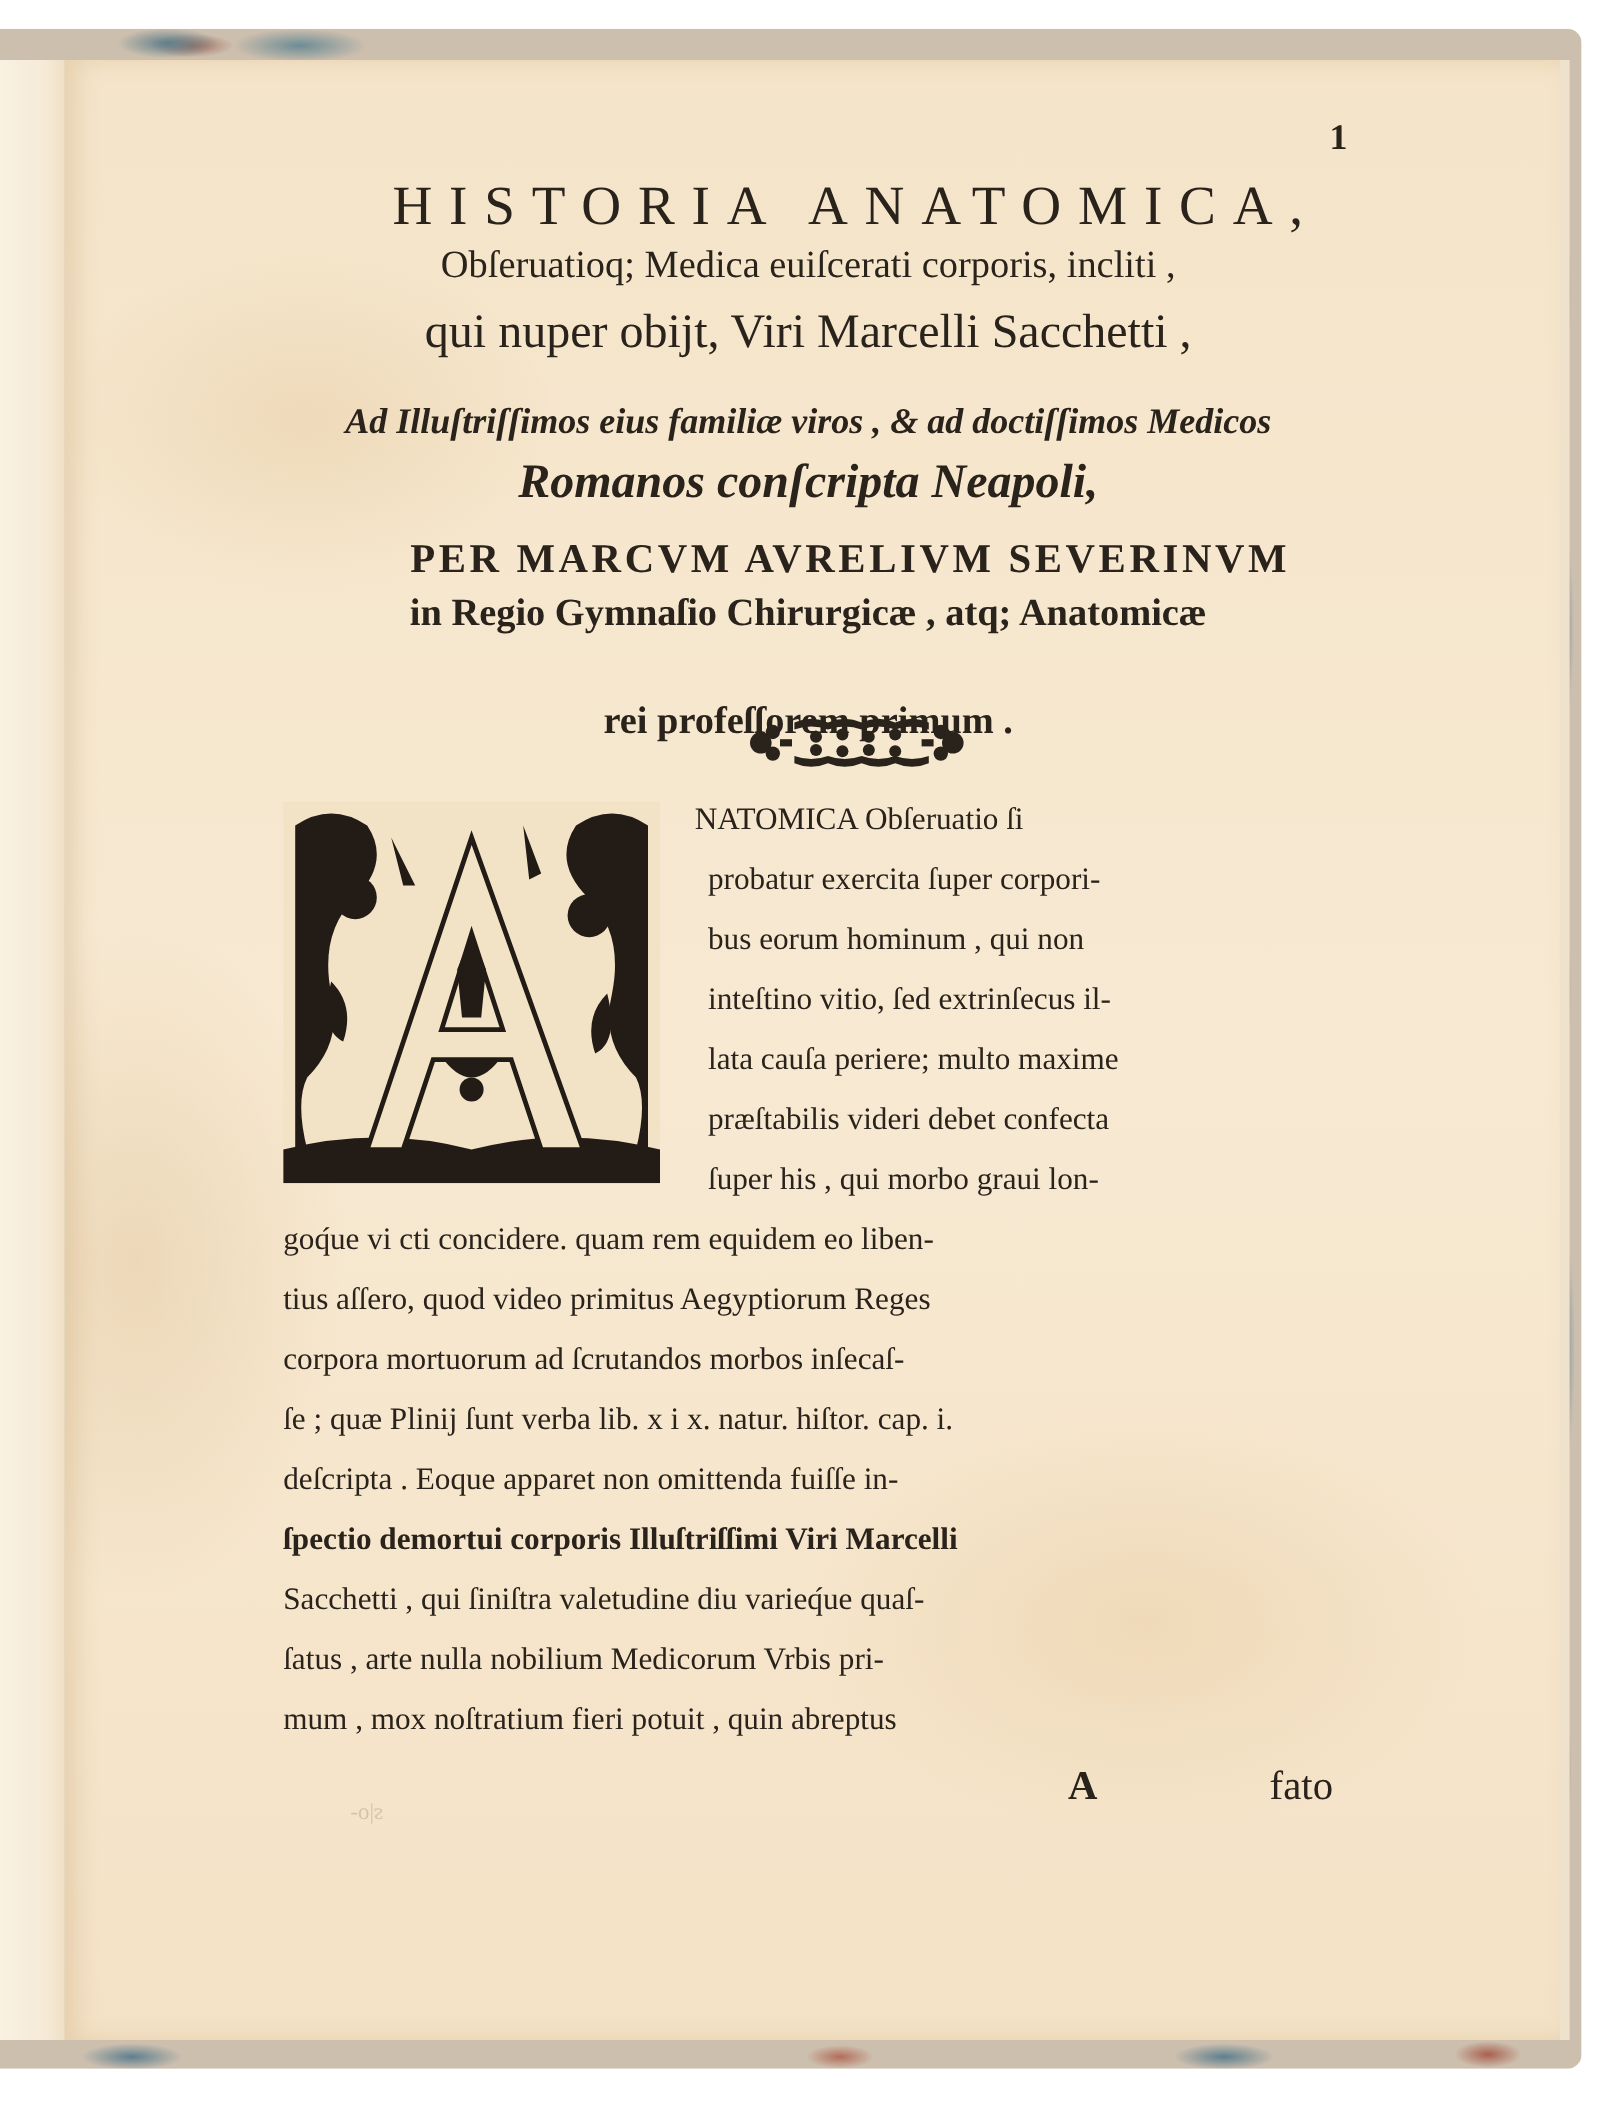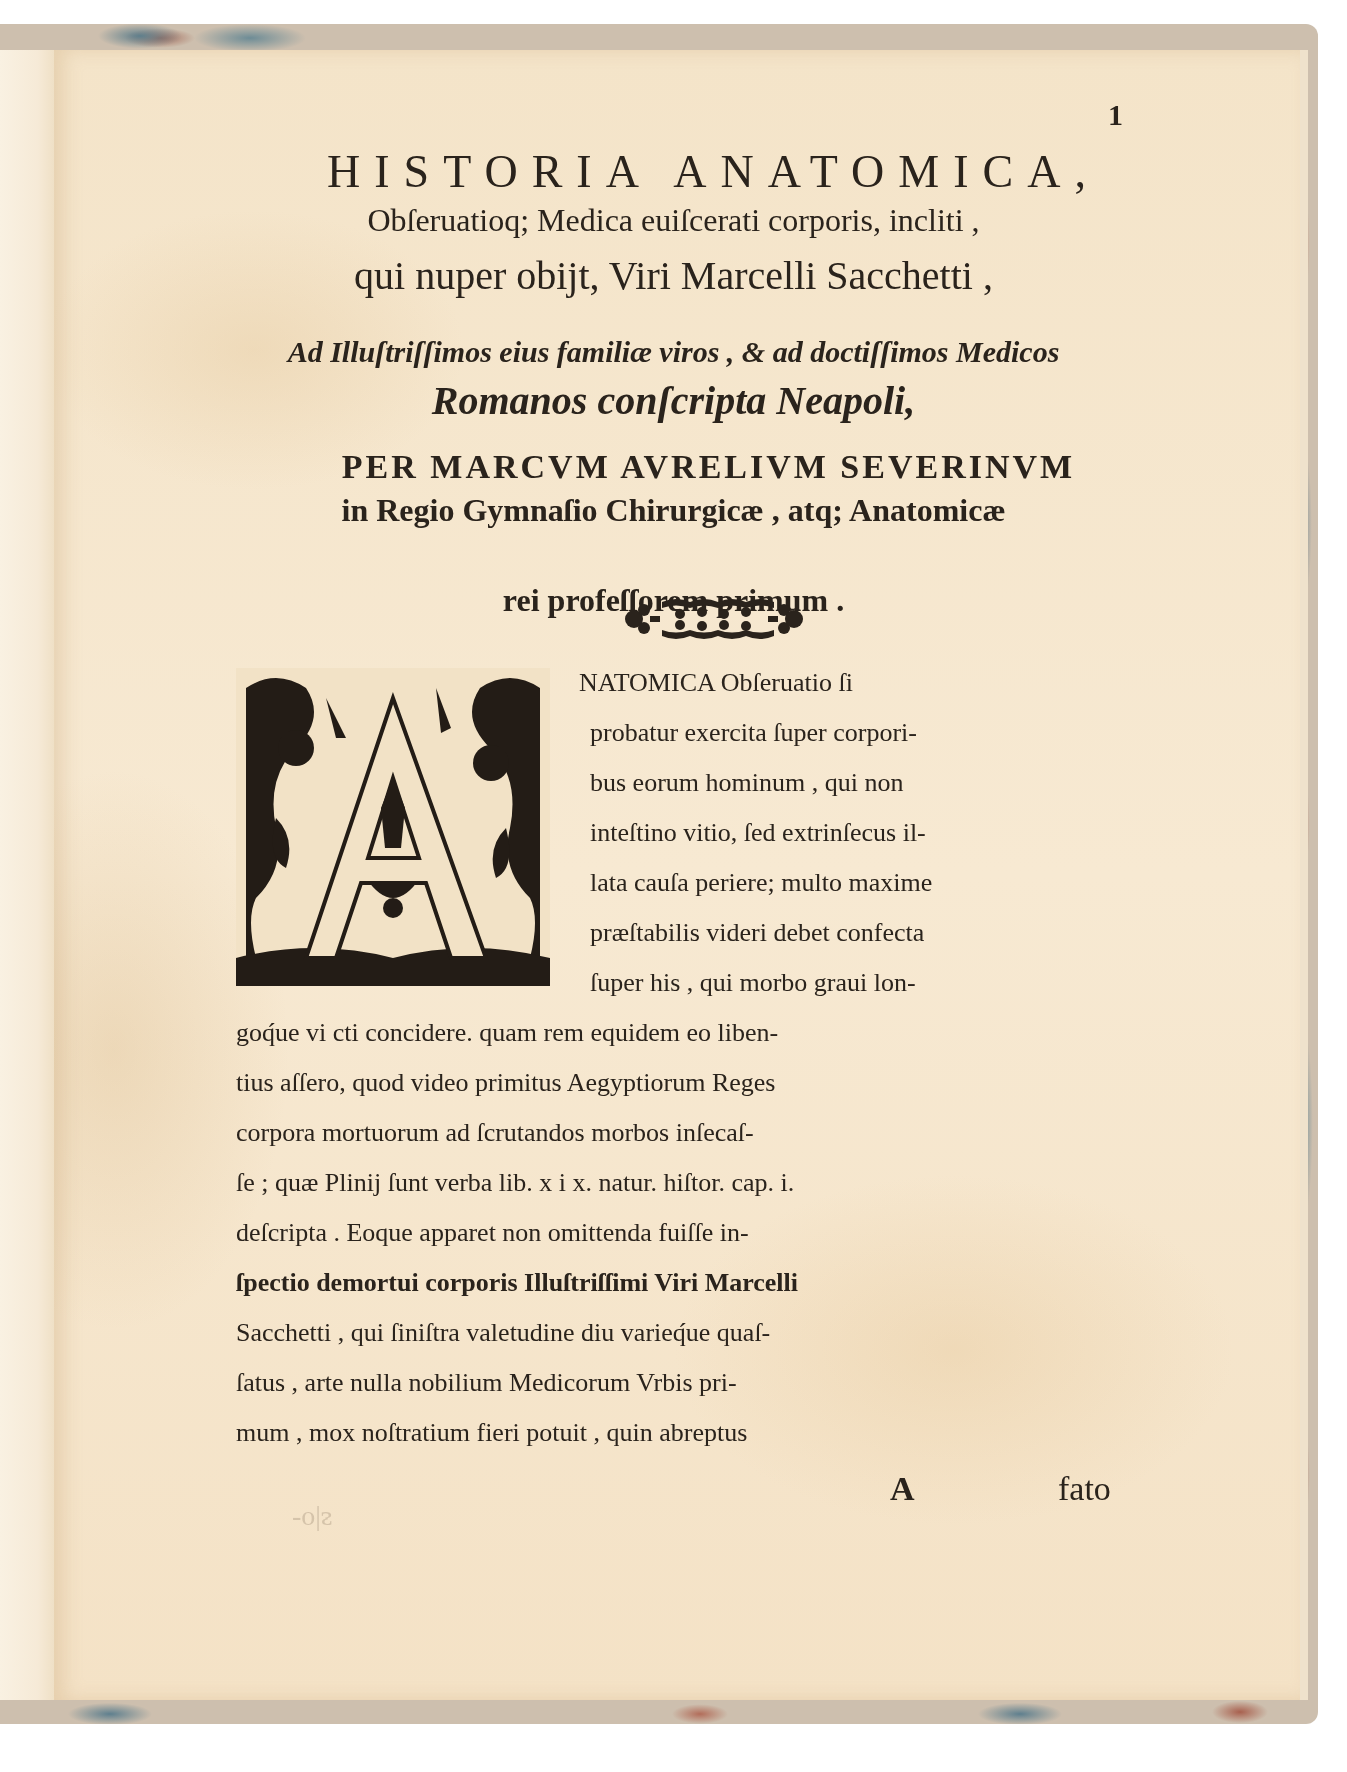--- a/index.html
+++ b/index.html
@@ -60,21 +60,21 @@
     .author-sub { top: 492px; font-size: 32px; font-weight: bold; }
     .author-sub2 { top: 535px; font-size: 32px; font-weight: bold; margin-top: 47px; }
     .ornament {
       position: absolute; left: 622px; top: 592px; width: 184px; height: 54px;
     }
     .initial {
       position: absolute; left: 236px; top: 668px; width: 314px; height: 318px;
     }
     .body-line { font-size: 26px; }
     .catchword { font-size: 34px; }
-    .stamp { left: 292px; top: 1500px; font-size: 28px; color: rgba(120,100,80,0.25); }
+    .stamp { left: 292px; top: 1500px; font-size: 19px; color: rgba(120,100,80,0.25); }
   </style>
 </head>
 <body>
 
 <div class="board"></div>
 <div class="flyleaf"></div>
 <div class="page"></div>
 
 <div class="text page-number">1</div>
 

